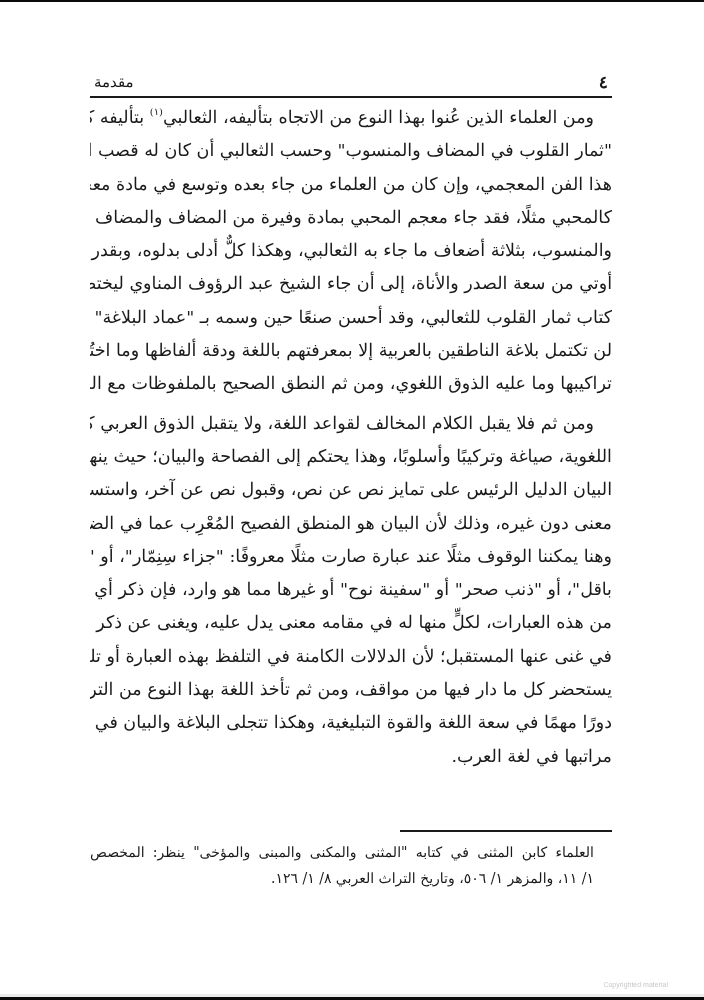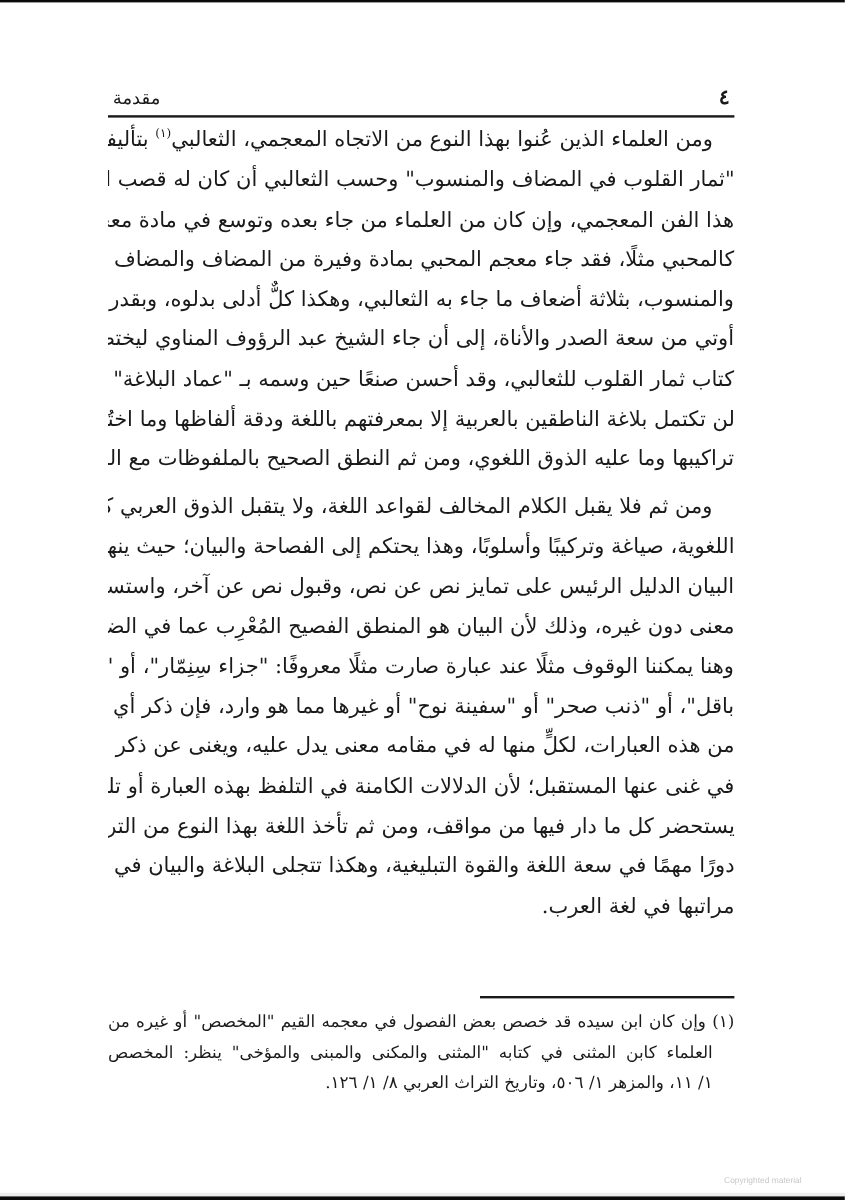--- a/index.html
+++ b/index.html
@@ -153,21 +153,21 @@
 <div class="page">
 
   <div class="running-head">
     <span class="page-number">٤</span>
     <span class="chapter-title">مقدمة</span>
   </div>
   <div class="head-rule"></div>
 
   <div class="body-text">
     <div>
-      <span class="line indent"><span>ومن العلماء الذين عُنوا بهذا النوع من الاتجاه المعجمي، الثعالبي</span><sup class="fnref">(١)</sup><span> بتأليفه كتاب</span></span>
+      <span class="line indent"><span>ومن العلماء الذين عُنوا بهذا النوع من الاتجاه بتأليفه، الثعالبي</span><sup class="fnref">(١)</sup><span> بتأليفه كتاب</span></span>
       <span class="line">"ثمار القلوب في المضاف والمنسوب" وحسب الثعالبي أن كان له قصب السبق في</span>
       <span class="line">هذا الفن المعجمي، وإن كان من العلماء من جاء بعده وتوسع في مادة معجمه،</span>
       <span class="line">كالمحبي مثلًا، فقد جاء معجم المحبي بمادة وفيرة من المضاف والمضاف إليه</span>
       <span class="line">والمنسوب، بثلاثة أضعاف ما جاء به الثعالبي، وهكذا كلٌّ أدلى بدلوه، وبقدر ما</span>
       <span class="line">أوتي من سعة الصدر والأناة، إلى أن جاء الشيخ عبد الرؤوف المناوي ليختصر</span>
       <span class="line">كتاب ثمار القلوب للثعالبي، وقد أحسن صنعًا حين وسمه بـ "عماد البلاغة" وحقًّا</span>
       <span class="line">لن تكتمل بلاغة الناطقين بالعربية إلا بمعرفتهم باللغة ودقة ألفاظها وما اختُصت به</span>
       <span class="line">تراكيبها وما عليه الذوق اللغوي، ومن ثم النطق الصحيح بالملفوظات مع المعرفة</span>
     </div>
     <div class="para-gap"></div>
@@ -182,21 +182,20 @@
       <span class="line">في غنى عنها المستقبل؛ لأن الدلالات الكامنة في التلفظ بهذه العبارة أو تلك</span>
       <span class="line">يستحضر كل ما دار فيها من مواقف، ومن ثم تأخذ اللغة بهذا النوع من التراكيب</span>
       <span class="line">دورًا مهمًا في سعة اللغة والقوة التبليغية، وهكذا تتجلى البلاغة والبيان في أعلى</span>
       <span class="line last">مراتبها في لغة العرب.</span>
     </div>
   </div>
 
   <div class="fn-rule"></div>
 
   <div class="footnotes">
-    <span class="fn-line">(١) وإن كان ابن سيده قد خصص بعض الفصول في معجمه القيم "المخصص" أو غيره من</span>
     <span class="fn-line hanging">العلماء كابن المثنى في كتابه "المثنى والمكنى والمبنى والمؤخى" ينظر: المخصص</span>
     <span class="fn-line hanging last">١/ ١١، والمزهر ١/ ٥٠٦، وتاريخ التراث العربي ٨/ ١/ ١٢٦.</span>
   </div>
 </div>
 
 <div class="watermark">Copyrighted material</div>
 <div class="bottom-shade"></div>
 <div class="bottom-bar"></div>
 
 </body></html>

